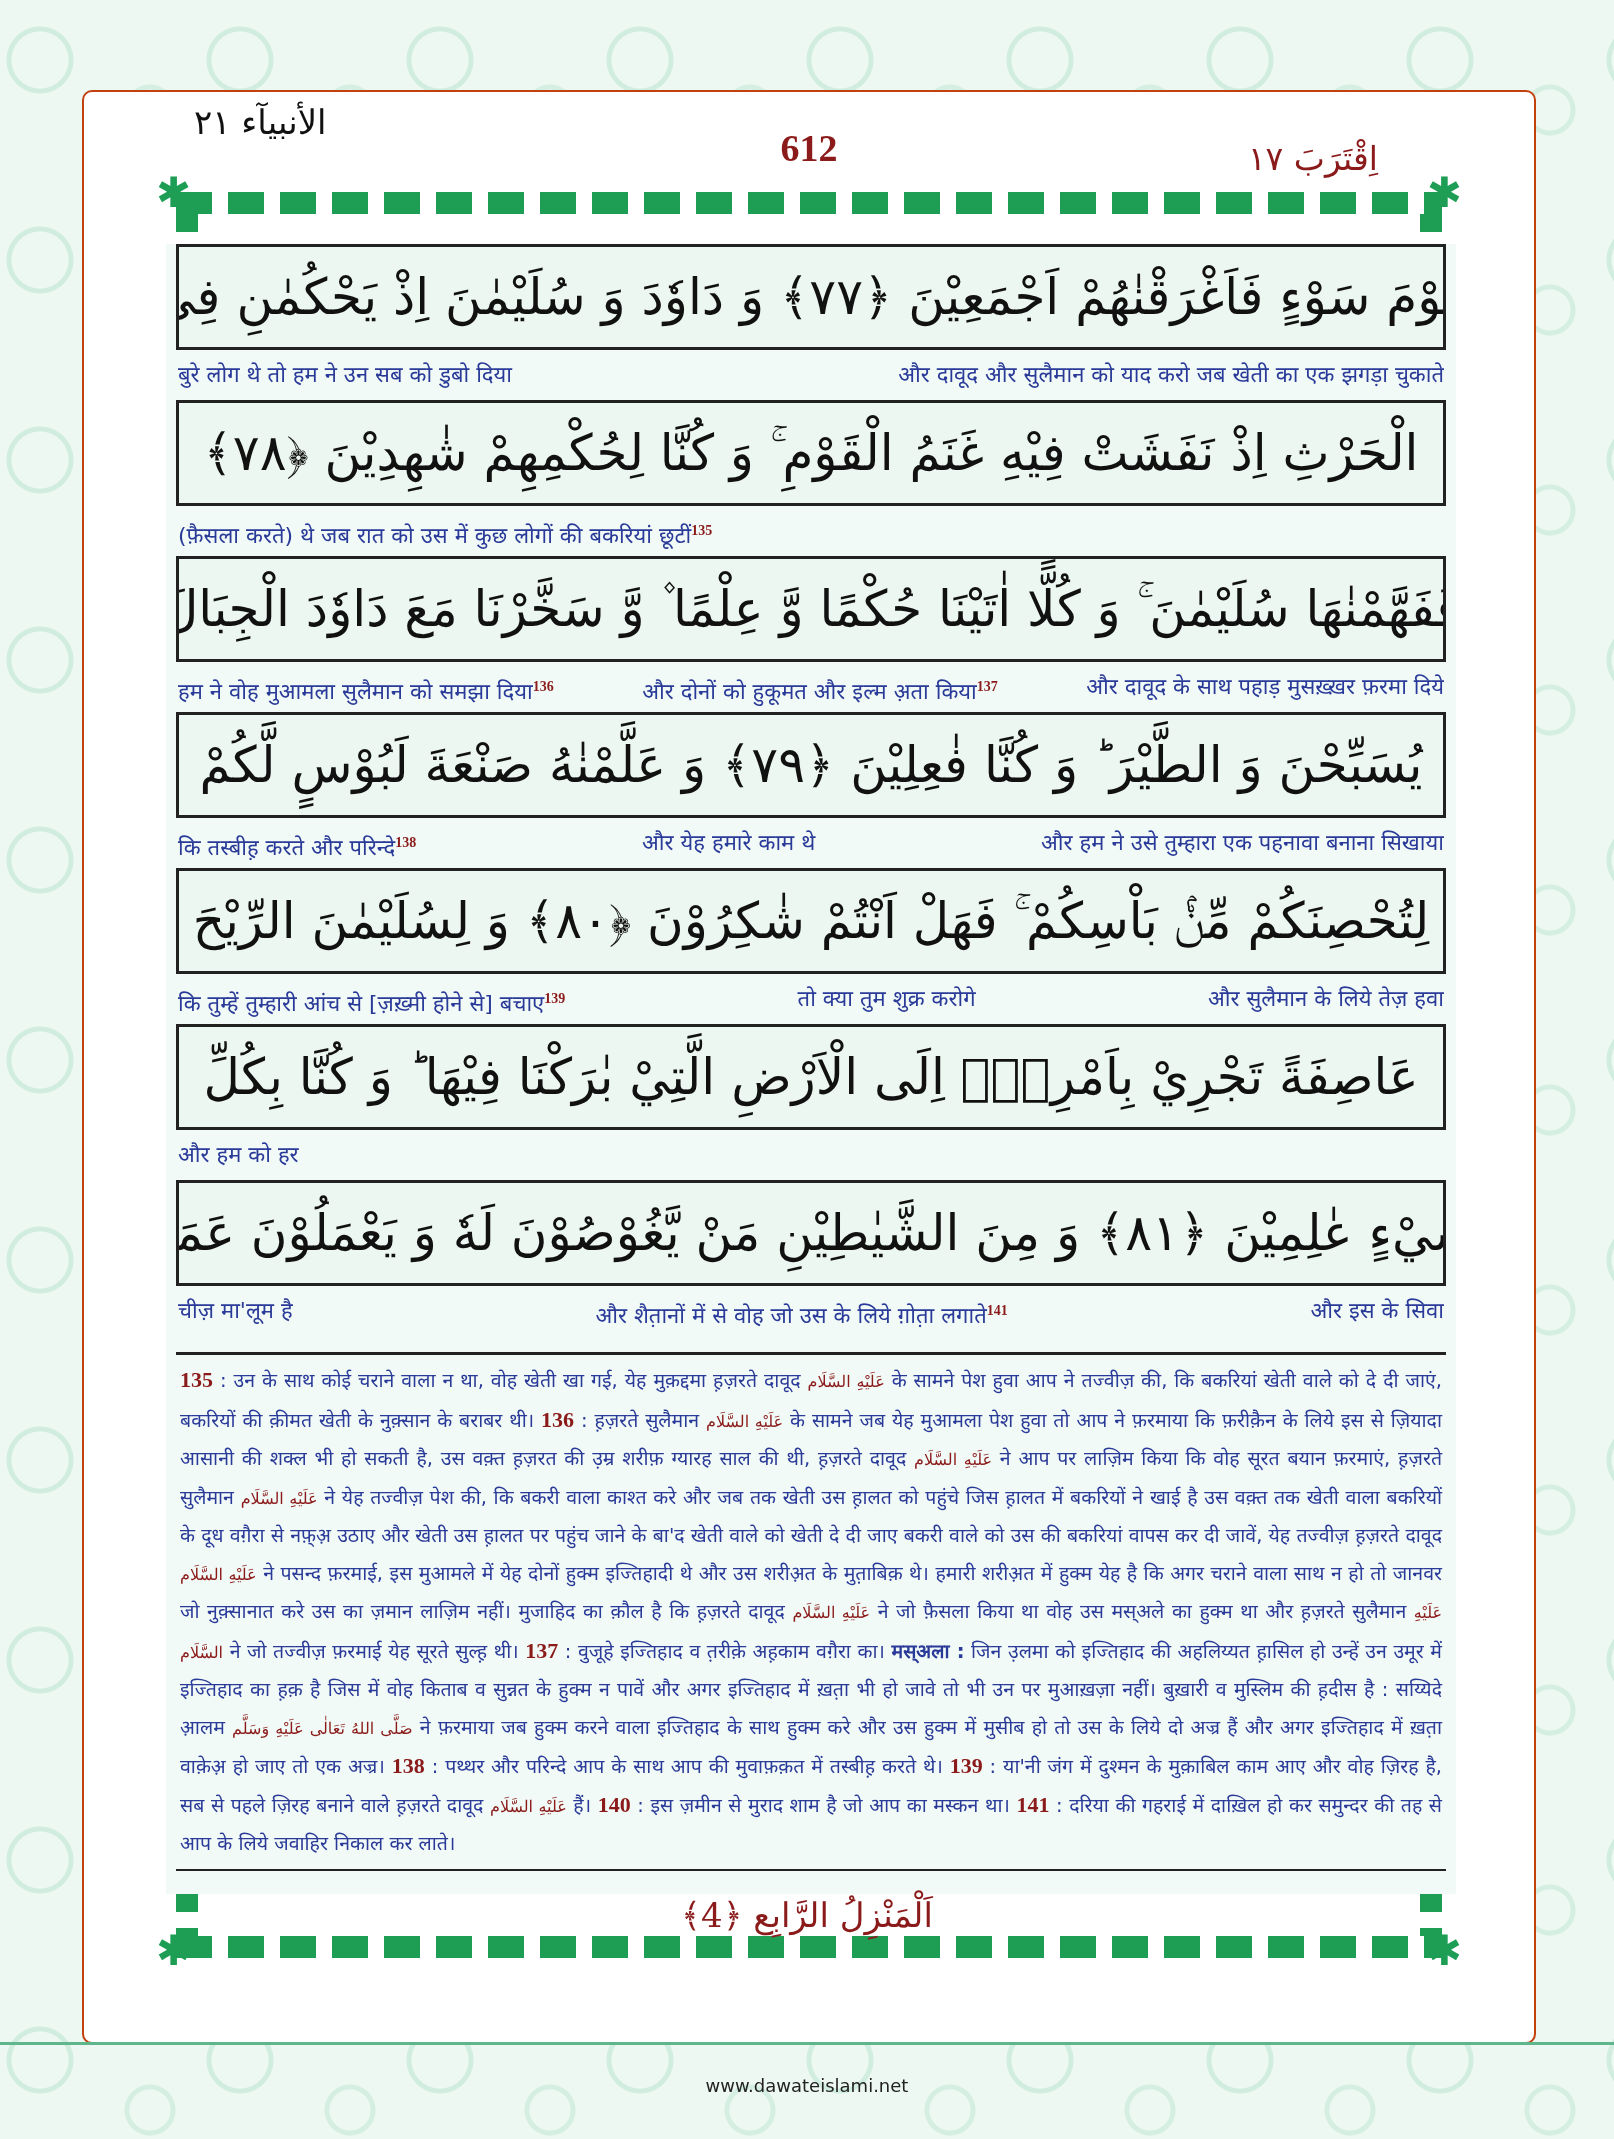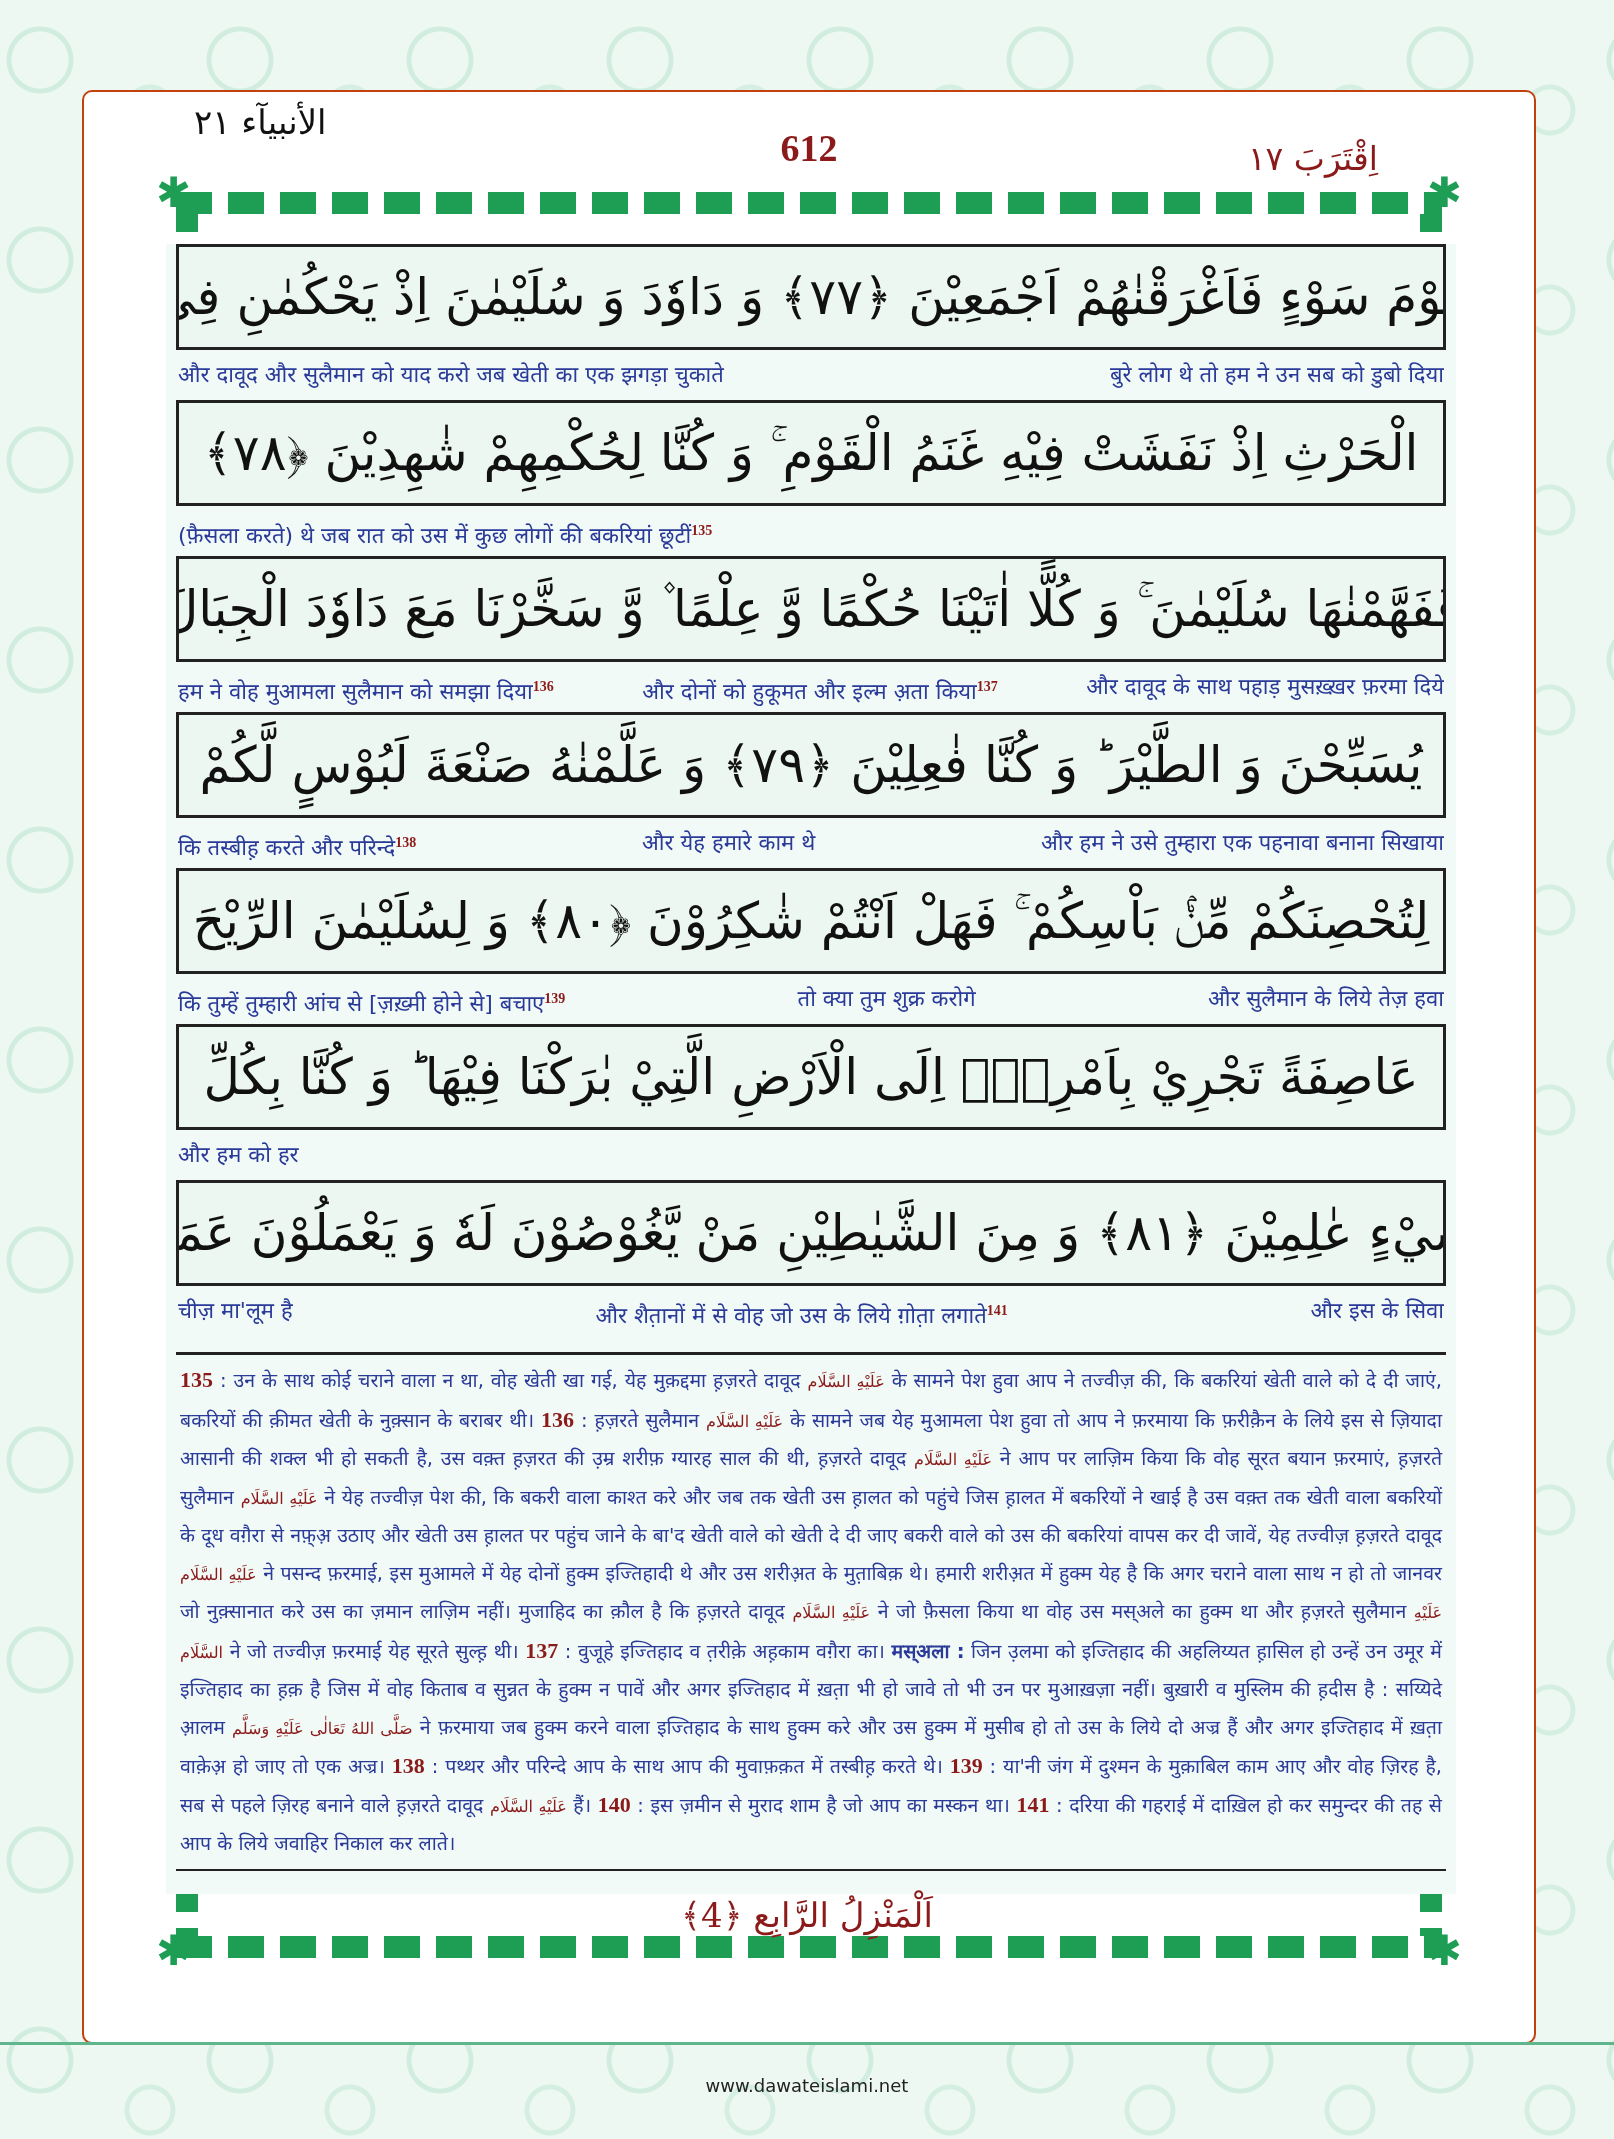--- a/index.html
+++ b/index.html
@@ -87,22 +87,22 @@
   <span class="orn" style="left:72px;top:80px;">✱</span>
   <span class="orn" style="right:72px;top:80px;">✱</span>
   <span class="orn" style="left:72px;bottom:70px;">✱</span>
   <span class="orn" style="right:72px;bottom:70px;">✱</span>
 
   <div class="inner">
 
     <div>
       <div class="verse-block">قَوْمَ سَوْءٍ فَاَغْرَقْنٰهُمْ اَجْمَعِيْنَ ﴿٧٧﴾ وَ دَاوٗدَ وَ سُلَيْمٰنَ اِذْ يَحْكُمٰنِ فِي</div>
       <div class="trans">
+        <span>बुरे लोग थे तो हम ने उन सब को डुबो दिया</span>
         <span>और दावूद और सुलैमान को याद करो जब खेती का एक झगड़ा चुकाते</span>
-        <span>बुरे लोग थे तो हम ने उन सब को डुबो दिया</span>
       </div>
     </div>
 
     <div>
       <div class="verse-block">الْحَرْثِ اِذْ نَفَشَتْ فِيْهِ غَنَمُ الْقَوْمِ ۚ وَ كُنَّا لِحُكْمِهِمْ شٰهِدِيْنَ ﴿٧٨﴾</div>
       <div class="trans">
         <span><span>(फ़ैसला करते) थे जब रात को उस में कुछ लोगों की बकरियां छूटीं</span><sup>135</sup></span>
       </div>
     </div>
 

